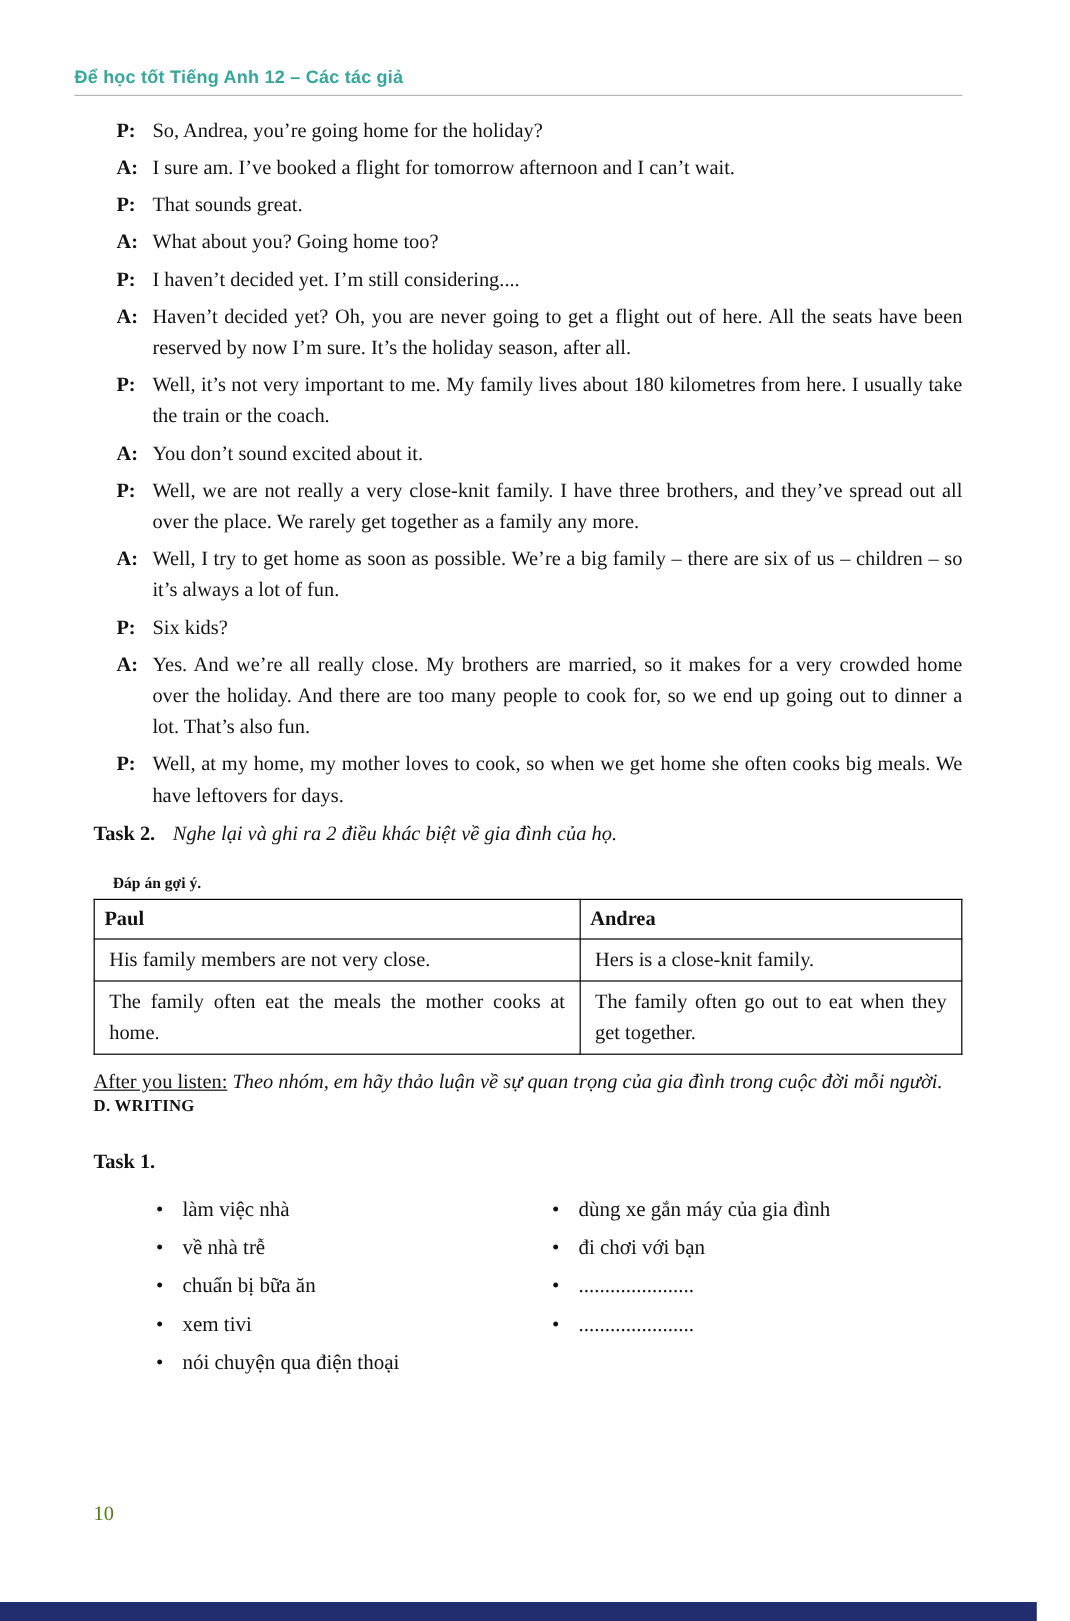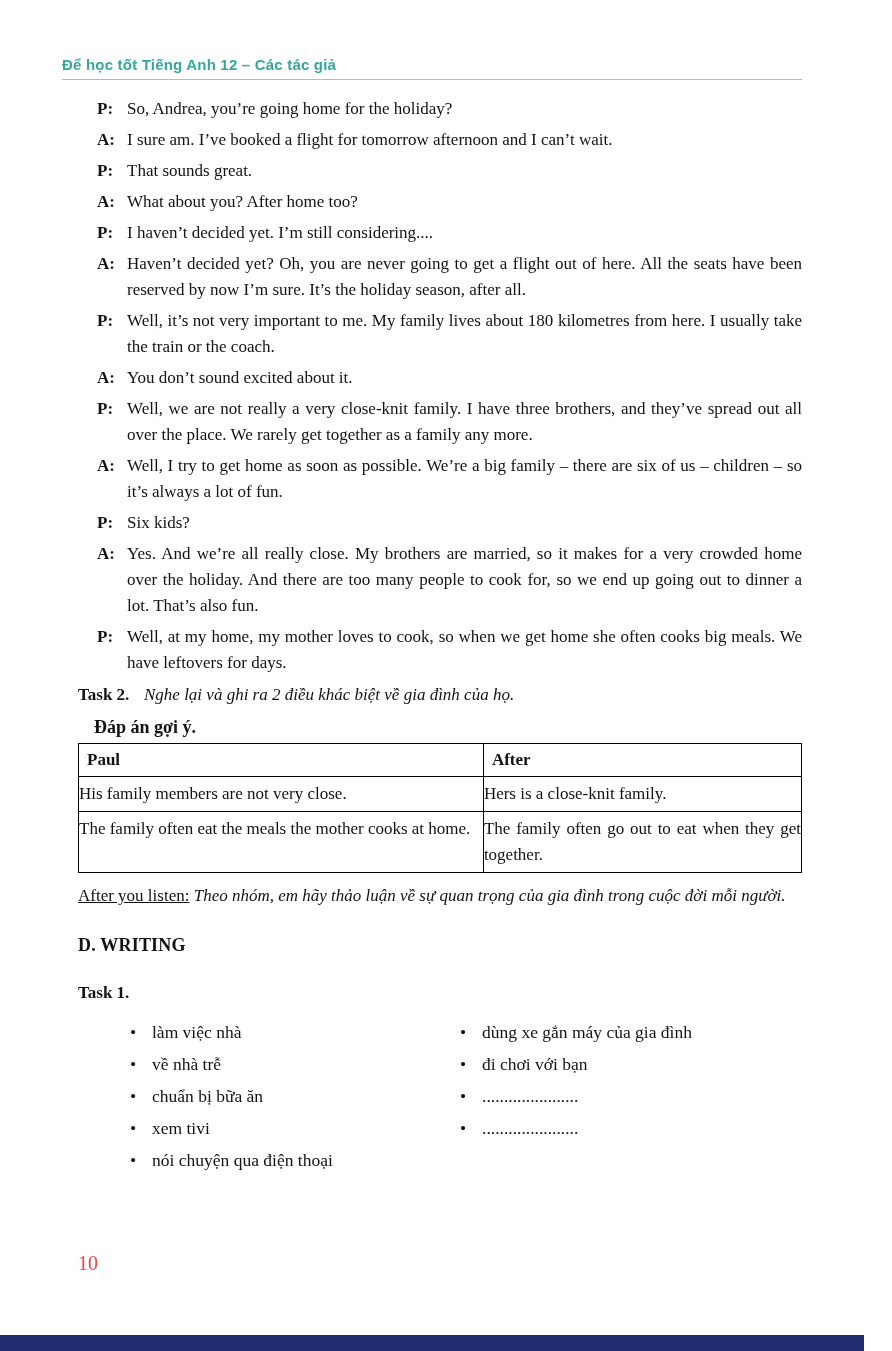--- a/index.html
+++ b/index.html
@@ -17,47 +17,47 @@
   .dialogue { margin-left:19px; margin-top:16px; }
   .dline { display:grid; grid-template-columns:30px 1fr; font-size:17px; line-height:26px; margin-bottom:5px; }
   .spk { font-weight:bold; }
   .dtxt { text-align:justify; }
 
   
   .task-row { display:grid; grid-template-columns:66px 1fr; font-size:17px; line-height:27px; margin-top:2px; }
   .task-label { font-weight:bold; }
   .task-text { font-style:italic; text-align:justify; }
 
-  .answer-heading { font-weight:bold; font-size:18px; margin:9px 0 5px 16px; }
+  .answer-heading { font-weight:bold; font-size:13px; margin:20px 0 5px 16px; }
 
   
   table.ans { border-collapse:collapse; width:100%; margin-top:3px; font-size:17px; }
   table.ans, table.ans th, table.ans td { border:1.6px solid #000; }
   table.ans th { font-weight:bold; text-align:left; padding:4px 8px; line-height:24px; }
-  table.ans td { padding:4px 0; line-height:26px; text-align:justify; vertical-align:top; }
+  table.ans td { padding:4px 12px; line-height:26px; text-align:justify; vertical-align:top; }
   .col-paul { width:56%; } .col-andrea { width:44%; }
 
   
   .after-listen { font-size:17px; line-height:27px; margin-top:9px; text-align:justify; }
   .after-label { font-weight:normal; text-decoration:underline; }
   .after-text { font-style:italic; }
 
-  .section-heading { font-weight:bold; font-size:18px; margin-top:26px; letter-spacing:.2px; }
+  .section-heading { font-weight:bold; font-size:14px; margin-top:0; letter-spacing:.2px; }
 
   .task1-row { display:grid; grid-template-columns:82px 1fr; font-size:17px; line-height:27px; margin-top:23px; }
   .bold-italic { font-weight:bold; font-style:italic; }
 
   
   .bullets { display:flex; margin:10px 0 0 52px; }
   .bullet-col1 { width:330px; }
   .bullet-col2 { flex:1; }
   .bullet-item { display:flex; font-size:17.5px; line-height:32px; }
   .bullet-dot { width:22px; flex:0 0 22px; }
 
-  .page-number { position:absolute; left:78px; top:1252px; font-size:20px; color:#ef4444; }
+  .page-number { position:absolute; left:78px; top:1252px; font-size:17px; color:#4d7c0f; }
   .footer-bar { position:absolute; left:0; bottom:0; width:892px; height:16px; }
 </style>
 </head>
 <body>
 
 <div class="page">
 
   <div>
     <div class="hdr-title" style="color: rgb(53, 167, 156);">Để học tốt Tiếng Anh 12 – Các tác giả</div>
     <hr class="hdr-rule">
@@ -73,21 +73,21 @@
       <div class="dline">
           <span class="spk">A:</span>
           <span class="dtxt">I sure am. I’ve booked a flight for tomorrow afternoon and I can’t wait.</span>
         </div>
       <div class="dline">
           <span class="spk">P:</span>
           <span class="dtxt">That sounds great.</span>
         </div>
       <div class="dline">
           <span class="spk">A:</span>
-          <span class="dtxt">What about you? After home too?</span>
+          <span class="dtxt">What about you? Going home too?</span>
         </div>
       <div class="dline">
           <span class="spk">P:</span>
           <span class="dtxt">I haven’t decided yet. I’m still considering....</span>
         </div>
       <div class="dline">
           <span class="spk">A:</span>
           <span class="dtxt">Haven’t decided yet? Oh, you are never going to get a flight out of here. All the seats have been reserved by now I’m sure. It’s the holiday season, after all.</span>
         </div>
       <div class="dline">
@@ -124,21 +124,21 @@
       <span class="task-label">Task 2.</span>
       <span class="task-text">Nghe lại và ghi ra 2 điều khác biệt về gia đình của họ.</span>
     </div>
 
     <div class="answer-heading">Đáp án gợi ý.</div>
 
     <table class="ans">
       <tbody>
           <tr>
         <th class="col-paul">Paul</th>
-        <th class="col-andrea">After</th>
+        <th class="col-andrea">Andrea</th>
       </tr>
       <tr>
         <td>His family members are not very close.</td>
         <td>Hers is a close-knit family.</td>
       </tr>
       <tr>
         <td>The family often eat the meals the mother cooks at home.</td>
         <td>The family often go out to eat when they get together.</td>
       </tr>
     </tbody>

